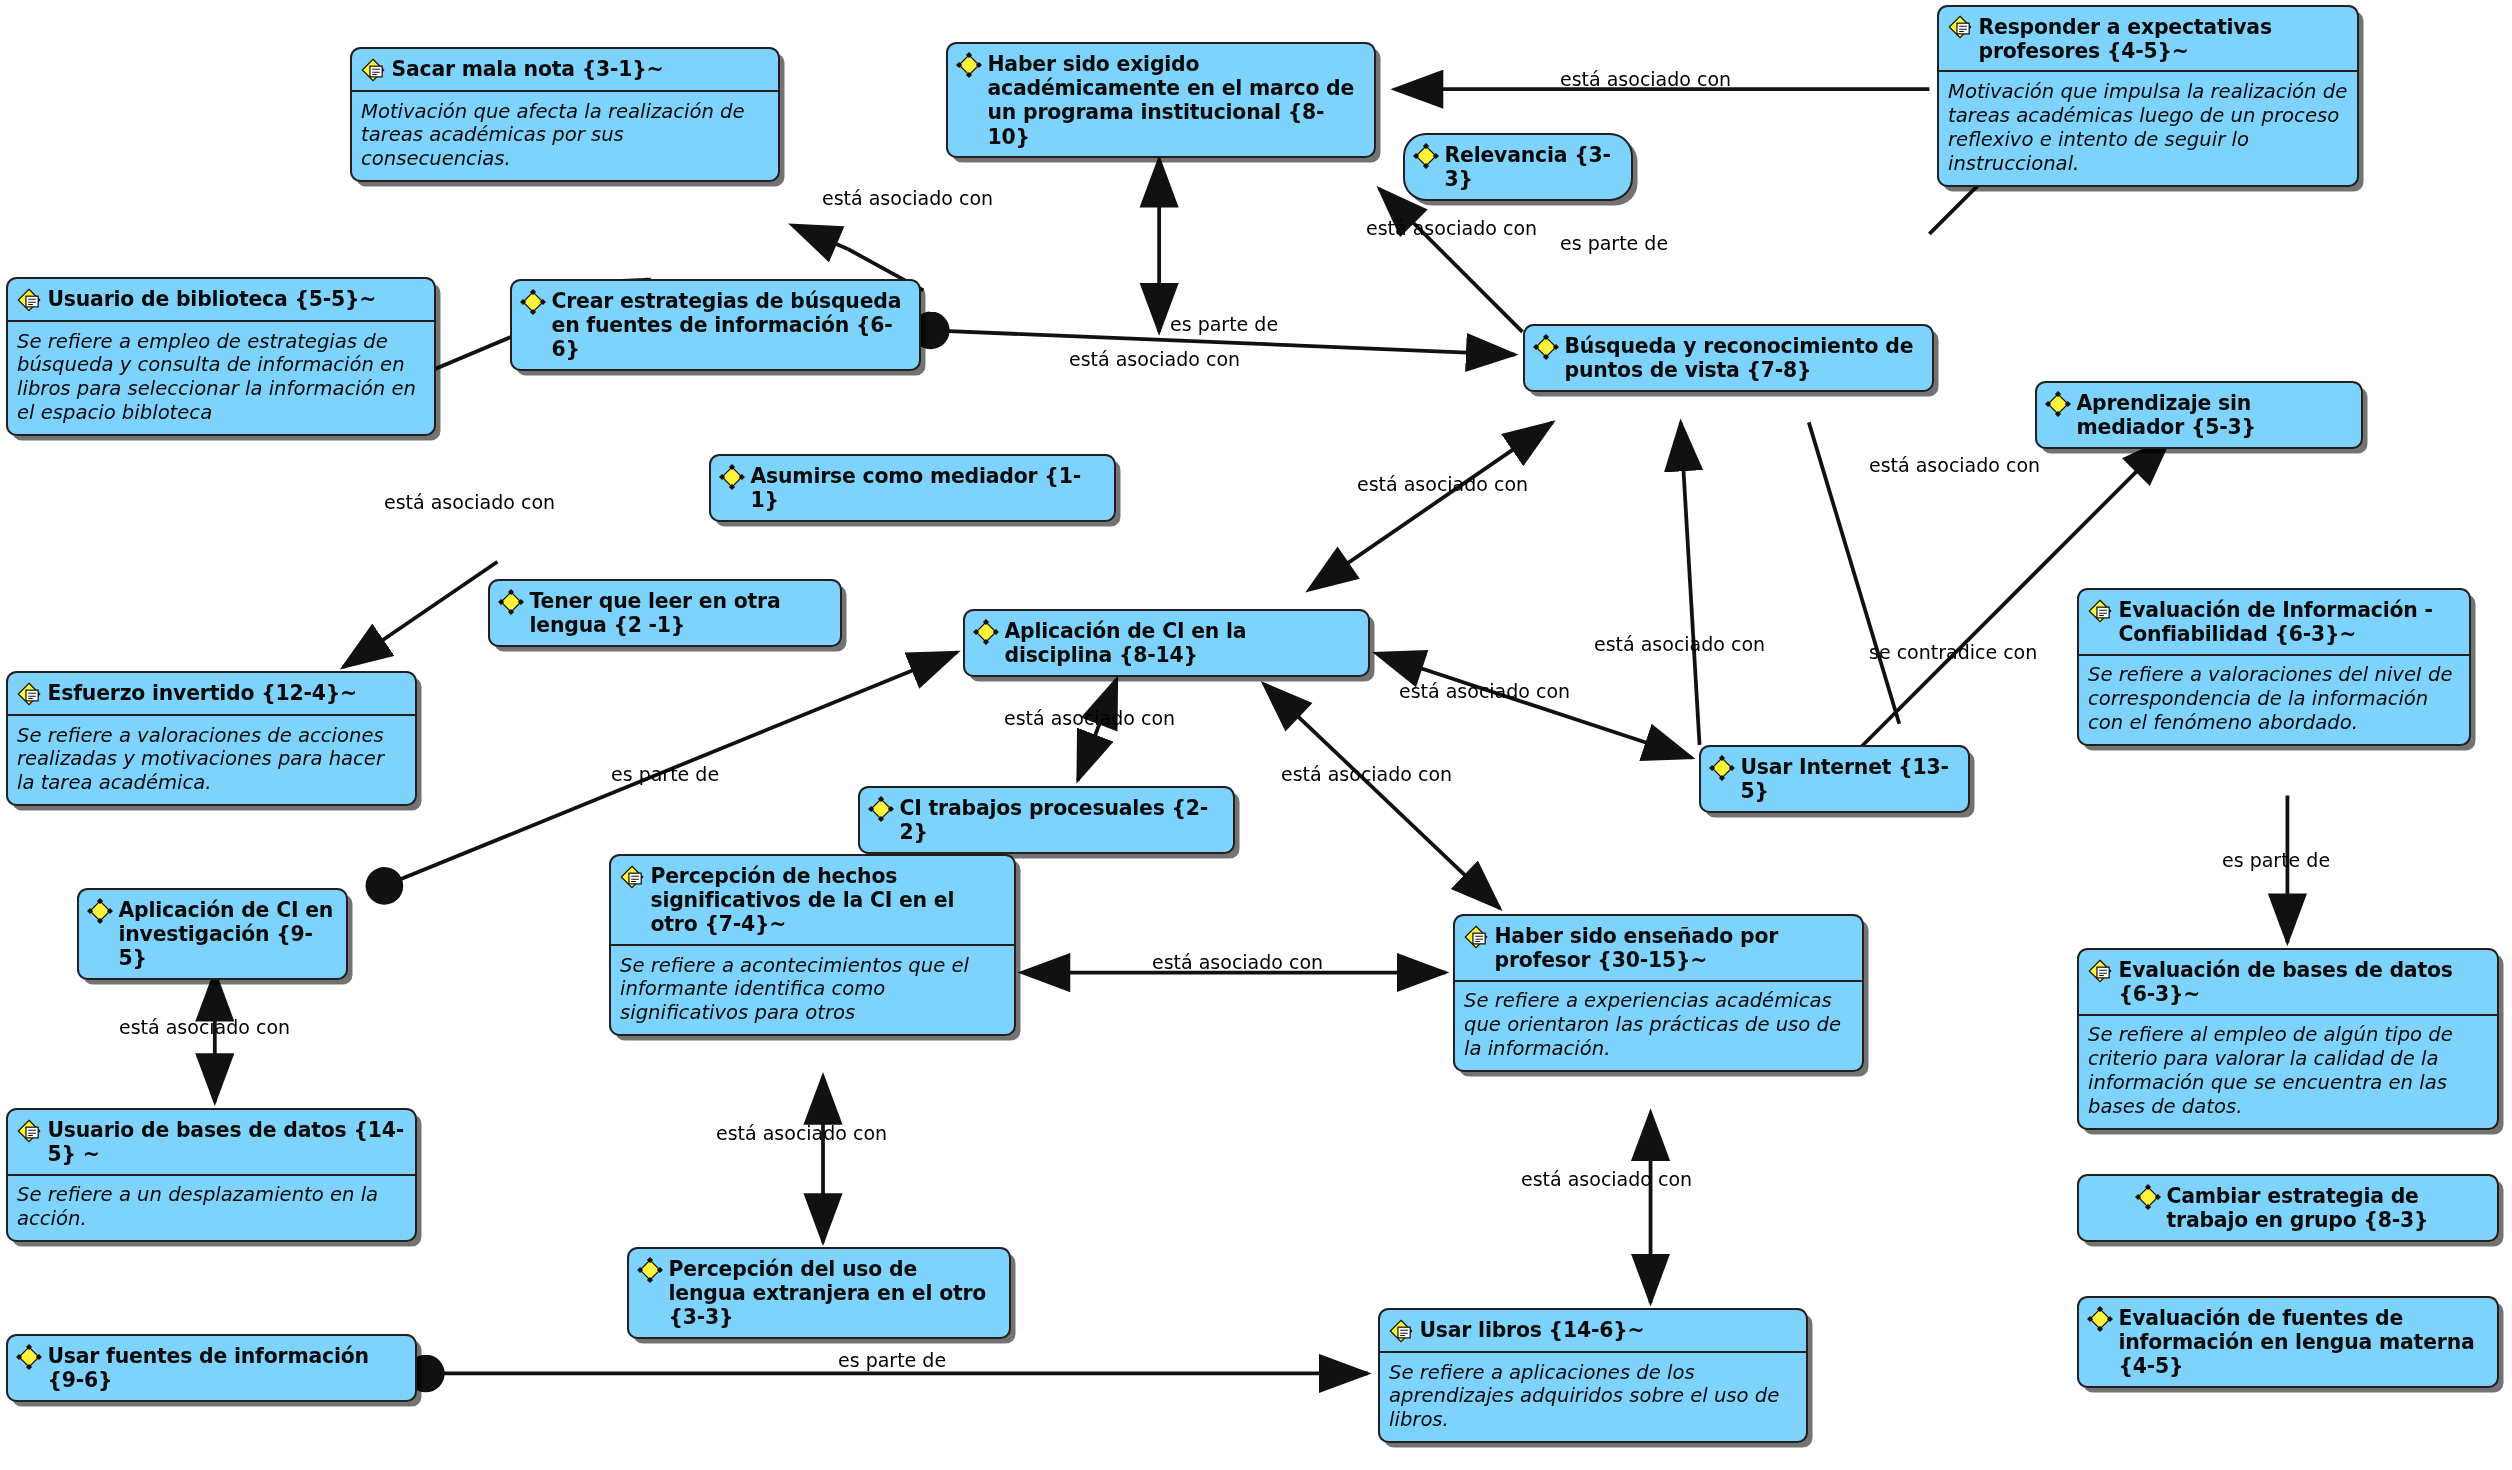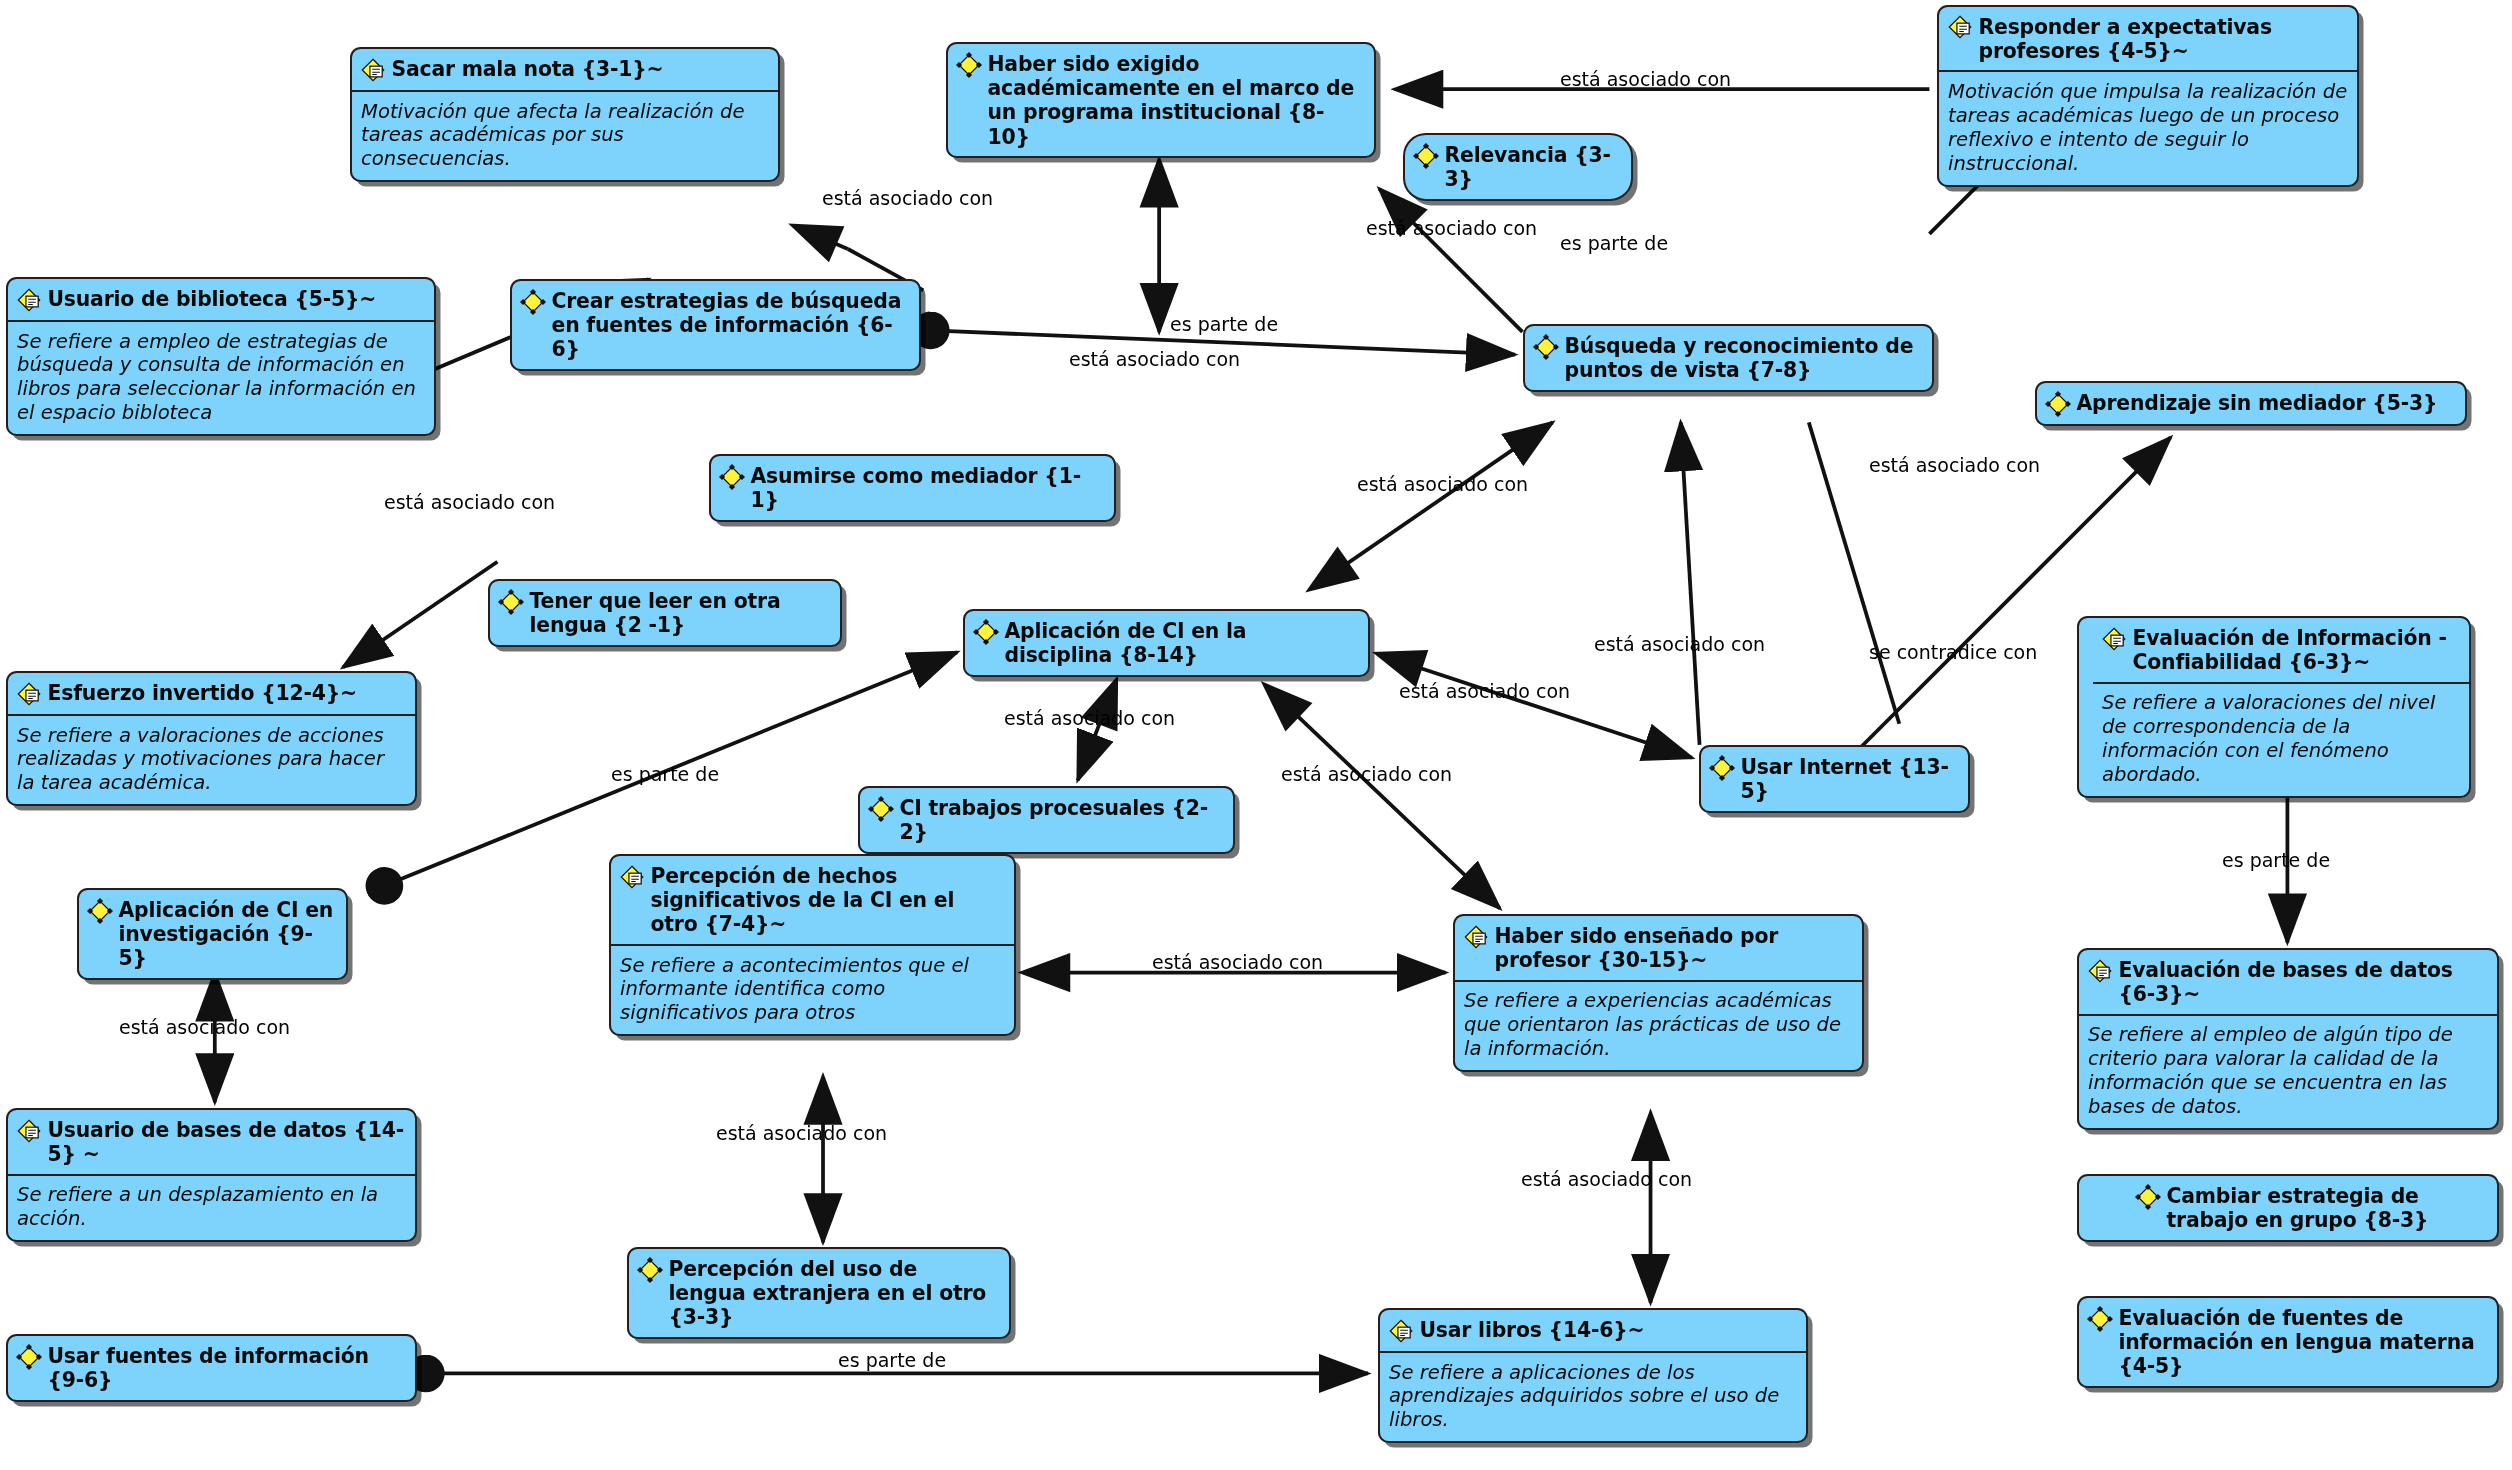--- a/index.html
+++ b/index.html
@@ -189,21 +189,21 @@
   <div class="node" style="left:1523px;top:324px;width:411px;">
     <div class="title-row">
       <svg class="ico" viewBox="0 0 34 34">
         <path d="M17 4 L30 17 L17 30 L4 17 Z" fill="#fff23a" stroke="#111" stroke-width="1.6"></path>
         <path d="M17 0 L21 4 L17 8 L13 4 Z M34 17 L30 21 L26 17 L30 13 Z M17 34 L13 30 L17 26 L21 30 Z M0 17 L4 13 L8 17 L4 21 Z" fill="#111"></path>
       </svg>
       <div class="title">Búsqueda y reconocimiento de puntos de vista {7-8}</div>
     </div>
   </div>
 
-  <div class="node" style="left:2035px;top:381px;width:432px;">
+  <div class="node" style="left:2035px;top:381px;width:328px;">
     <div class="title-row">
       <svg class="ico" viewBox="0 0 34 34">
         <path d="M17 4 L30 17 L17 30 L4 17 Z" fill="#fff23a" stroke="#111" stroke-width="1.6"></path>
         <path d="M17 0 L21 4 L17 8 L13 4 Z M34 17 L30 21 L26 17 L30 13 Z M17 34 L13 30 L17 26 L21 30 Z M0 17 L4 13 L8 17 L4 21 Z" fill="#111"></path>
       </svg>
       <div class="title">Aprendizaje sin mediador {5-3}</div>
     </div>
   </div>
 
   <div class="node" style="left:709px;top:454px;width:407px;">
@@ -229,21 +229,21 @@
   <div class="node" style="left:963px;top:595px;width:407px;margin-top:14px;">
     <div class="title-row">
       <svg class="ico" viewBox="0 0 34 34">
         <path d="M17 4 L30 17 L17 30 L4 17 Z" fill="#fff23a" stroke="#111" stroke-width="1.6"></path>
         <path d="M17 0 L21 4 L17 8 L13 4 Z M34 17 L30 21 L26 17 L30 13 Z M17 34 L13 30 L17 26 L21 30 Z M0 17 L4 13 L8 17 L4 21 Z" fill="#111"></path>
       </svg>
       <div class="title">Aplicación de CI en la disciplina {8-14}</div>
     </div>
   </div>
 
-  <div class="node has-desc" style="left:2077px;top:616px;width:394px;padding-left:14px;">
+  <div class="node has-desc" style="left:2077px;top:588px;width:394px;">
     <div class="title-row">
       <svg class="ico" viewBox="0 0 34 34">
         <path d="M17 3 L31 17 L17 31 L3 17 Z" fill="#fff23a" stroke="#111" stroke-width="1.6"></path>
         <rect x="13" y="12" width="16" height="14" fill="#fff" stroke="#111" stroke-width="1.6"></rect>
         <line x1="16" y1="16" x2="26" y2="16" stroke="#111" stroke-width="1.4"></line>
         <line x1="16" y1="20" x2="26" y2="20" stroke="#111" stroke-width="1.4"></line>
         <line x1="16" y1="23" x2="22" y2="23" stroke="#111" stroke-width="1.4"></line>
       </svg>
       <div class="title">Evaluación de Información - Confiabilidad {6-3}~</div>
     </div>

